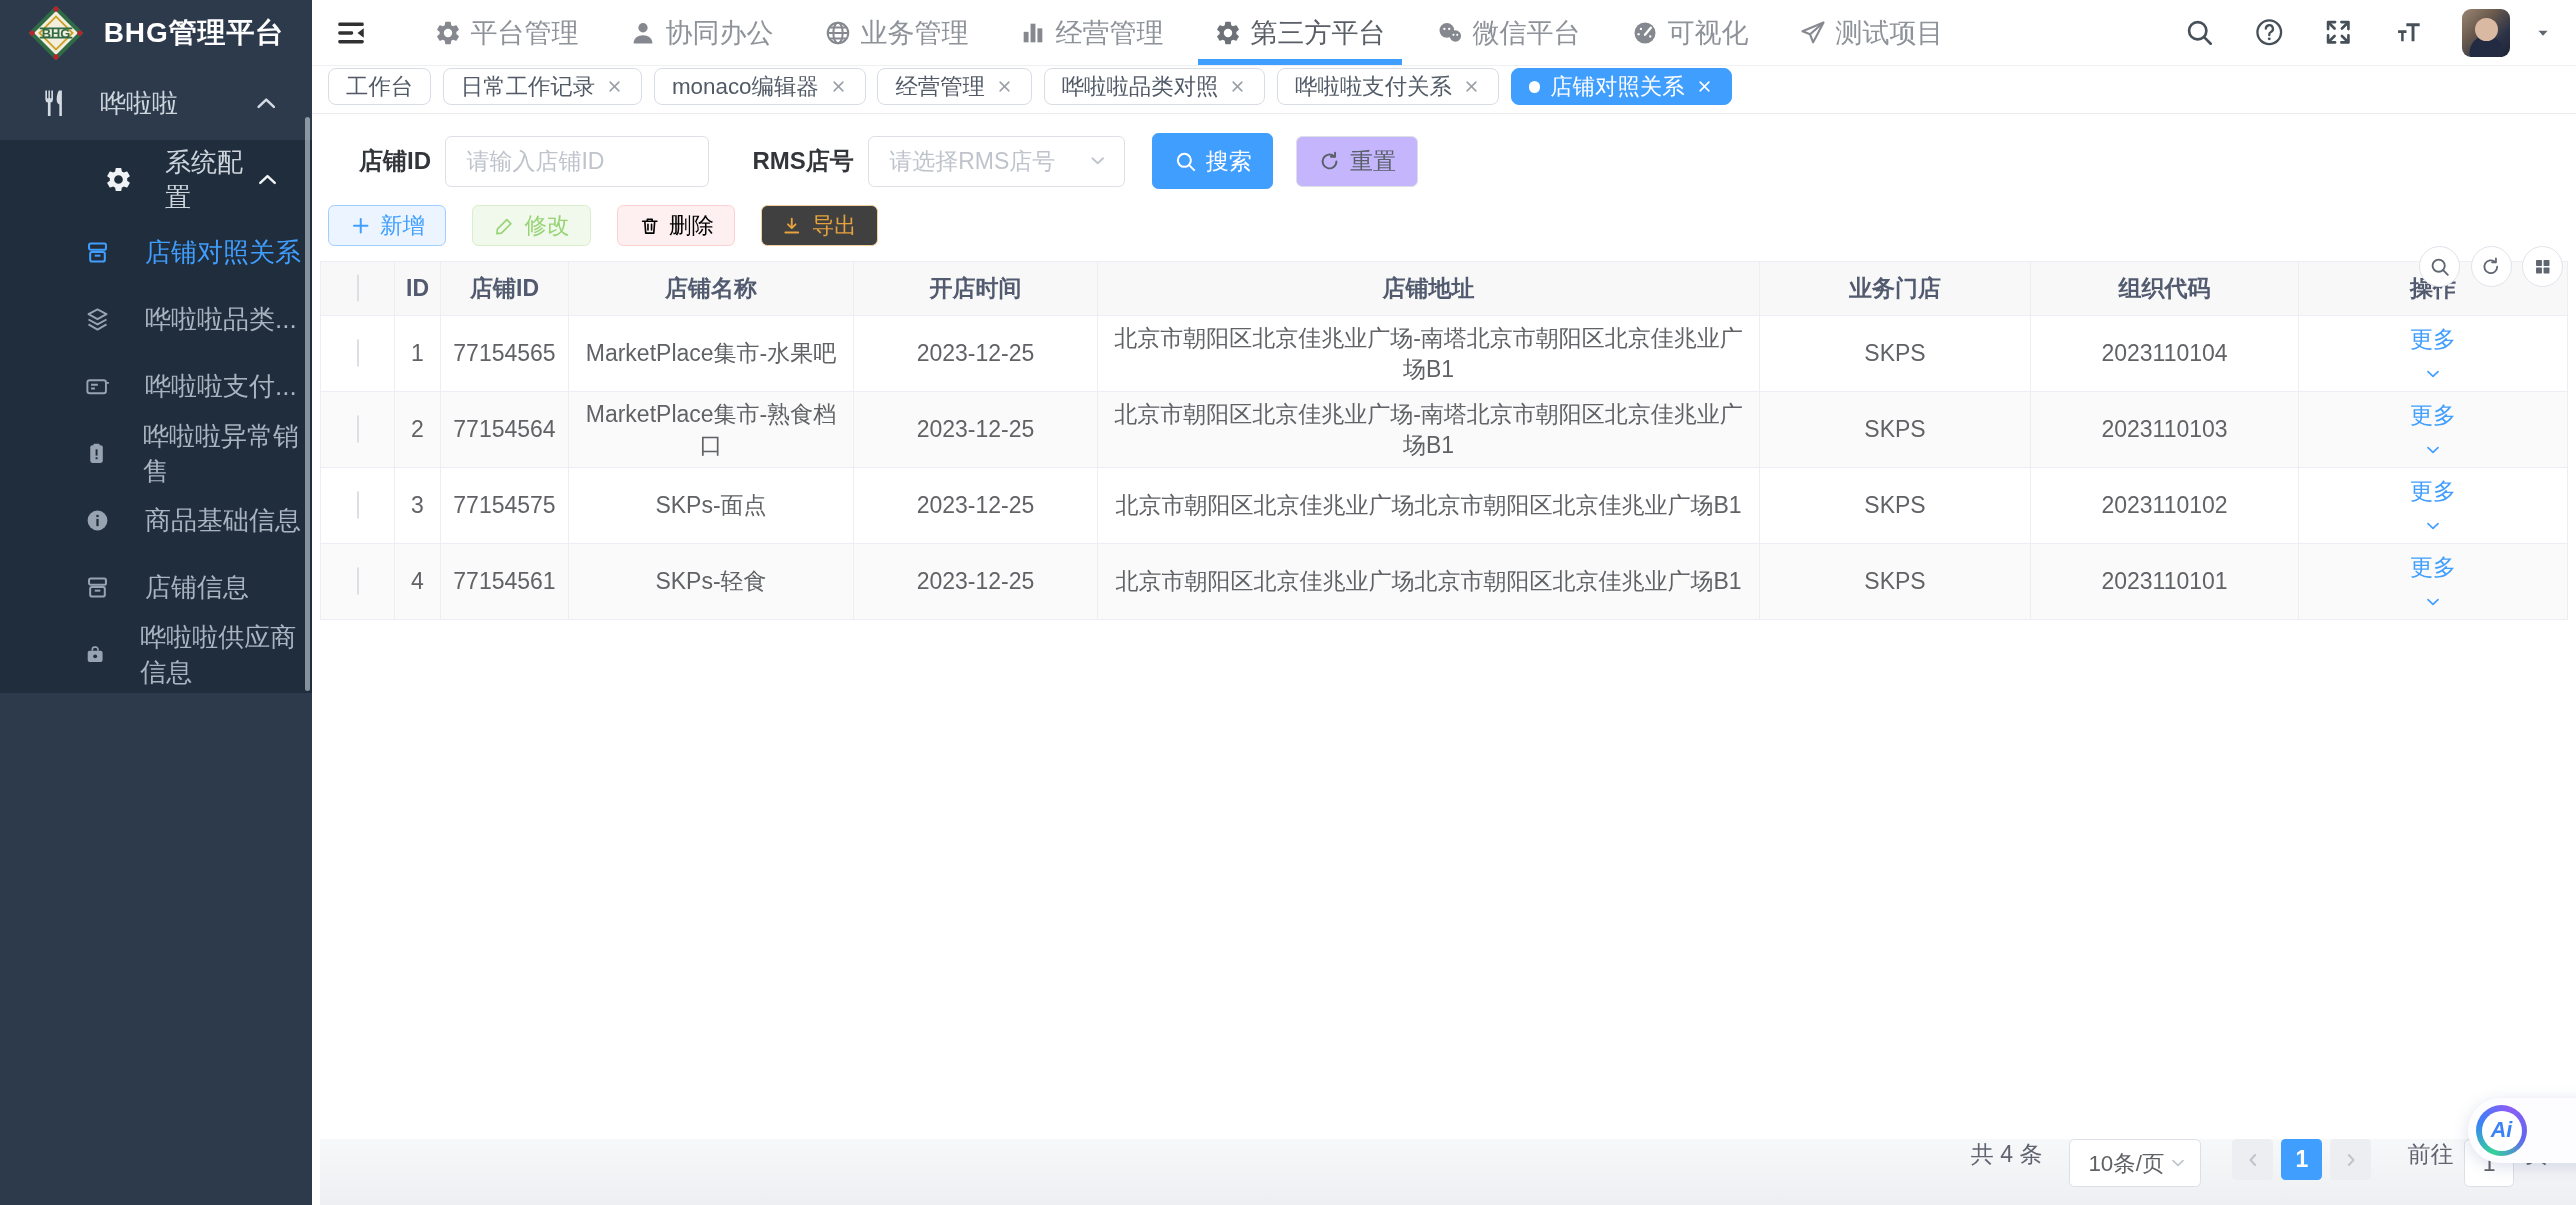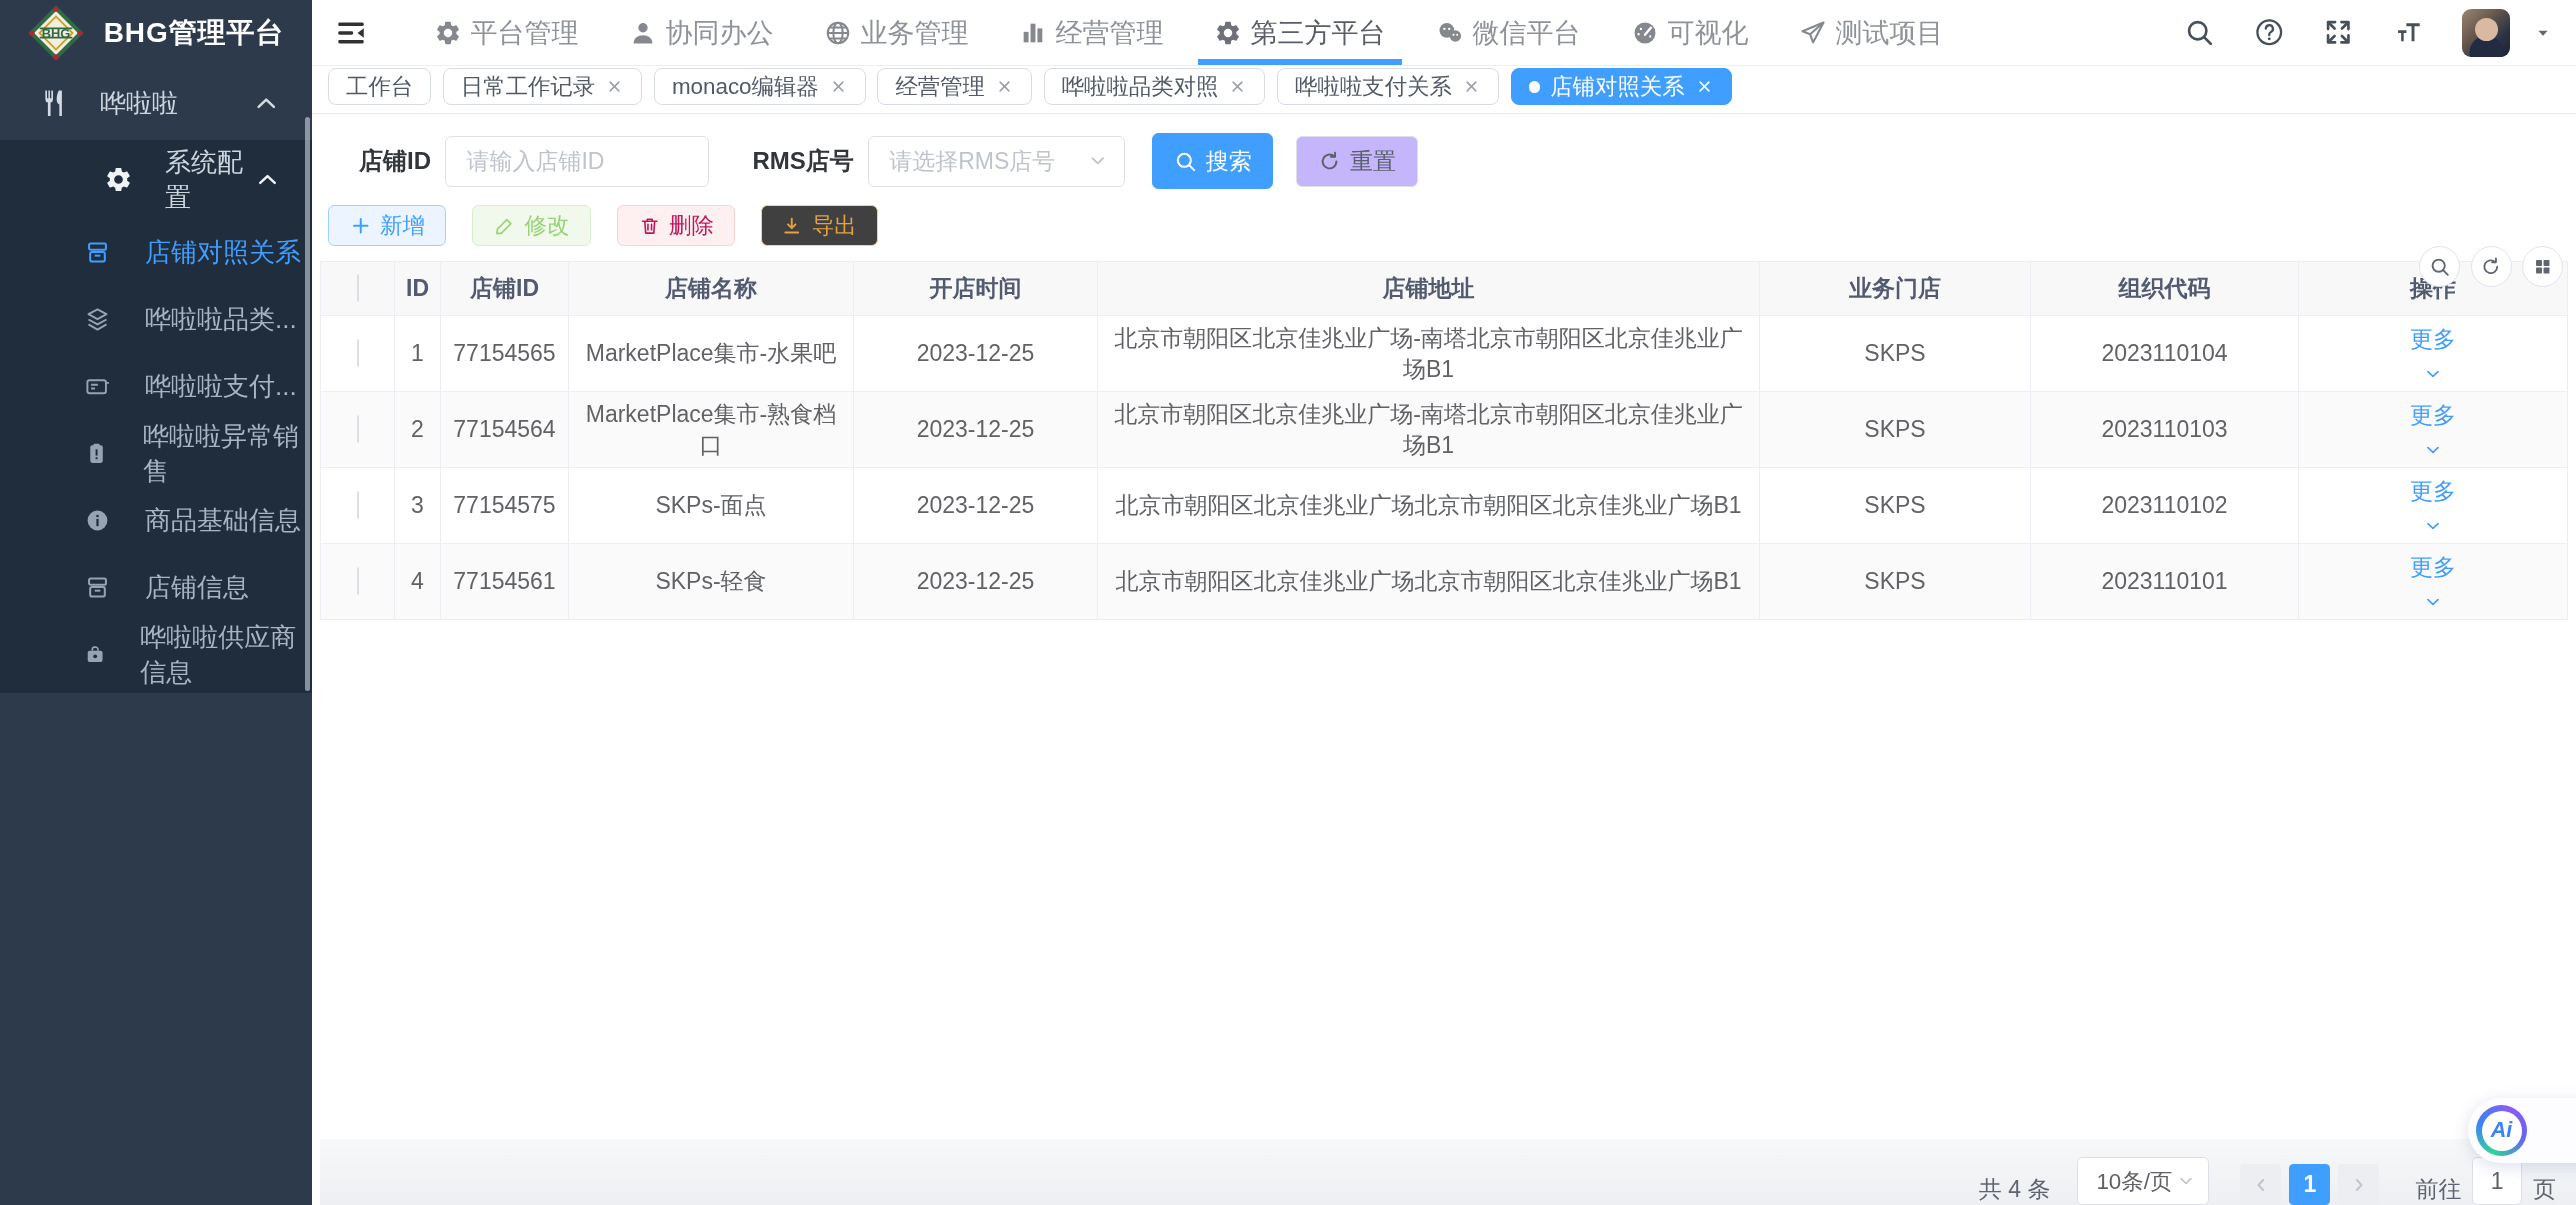--- a/index.html
+++ b/index.html
@@ -78,21 +78,21 @@
     font-size:23px; cursor:pointer; border:0.9px solid transparent; font-family:inherit; background:#c4b5fd; }
   .btn .ico { width:23px; height:23px; }
   .btn-search { height:56px; padding:0 20.6px; background:#409eff; border-color:#409eff; color:#fff; margin-left:27px; }
   .btn-reset { height:51px; padding:0 20.6px; border-color:#dcdfe6; color:#5a6068; margin-left:23px; }
 
   .toolbar { display:flex; align-items:center; margin:16px 0 0 16px; gap:26px; }
   .tbtn { height:41px; padding:0 20.6px; font-size:22.4px; }
   .tbtn .ico { width:21.5px; height:21.5px; }
   .btn-add    { background:#ecf5ff; border-color:#a0cfff; color:#409eff; }
   .btn-edit   { background:#f0f9eb; border-color:#d8efc9; color:#97d375; cursor:not-allowed; }
-  .btn-delete { background:#fef0f0; border-color:#fbd0d0; color:#be185d; cursor:not-allowed; }
+  .btn-delete { background:#fef0f0; border-color:#fbd0d0; color:#000000; cursor:not-allowed; }
   .btn-export { background:#404040; border-color:#f3d19e; color:#e6a23c;padding-left:19px; }
   .tool-icons { position:absolute; top:131px; right:12.6px; display:flex; gap:10.8px; }
   .circle-btn { width:41px; height:41px; border-radius:50%; border:0.9px solid #e0e3e9; background:#fff;
     display:flex; align-items:center; justify-content:center; color:#5f6670; cursor:pointer; }
   .circle-btn .ico { width:21.5px; height:21.5px; }
 
   
   .table-wrap { margin:15.2px 8px 0 8px; }
   table { width:100%; border-collapse:collapse; table-layout:fixed; }
   th { height:54px; background:#f8f8f9; color:#515a6e; font-size:23px; font-weight:bold;
@@ -101,21 +101,21 @@
     padding:0 7.2px; overflow:hidden; }
   tr.striped td { background:#fafafa; }
   .checkbox { width:26px; height:26px; border:1.8px solid #dcdfe6; border-radius:4.5px; background:#fff;
     margin:0 auto; cursor:pointer; }
   .more-link { color:#409eff; display:inline-flex; align-items:center; gap:5.4px; cursor:pointer; font-size:23px;flex-direction:column; }
   .more-link .ico { width:20px; height:20px; margin-top:3.6px; }
 
   
   .bottombar { position:absolute; left:8px; right:0; bottom:0; height:66px;
     background:linear-gradient(180deg,#f7f8f9 0%,#edeff2 100%);
-    display:flex; align-items:flex-end; justify-content:flex-end; padding-right:20px; }
+    display:flex; align-items:flex-start; justify-content:flex-end; padding-right:28px; }
   .pg-total { font-size:23px; color:#5f6470; margin-right:27px; }
   .pg-size { width:132px; height:48px; background:#fff; border:0.9px solid #dcdfe6; border-radius:5.4px;
     display:flex; align-items:center; justify-content:space-between; padding:0 12.6px 0 18px;
     font-size:22.4px; color:#606266; cursor:pointer; margin-right:31px; }
   .pg-size .ico { width:20px; height:20px; color:#c0c4cc; }
   .pg-arrow { width:41px; height:41px; border-radius:4.5px; background:#eceef1; color:#c0c4cc;
     display:flex; align-items:center; justify-content:center; cursor:pointer; }
   .pg-arrow .ico { width:20px; height:20px; }
   .pg-page { width:41px; height:41px; border-radius:4.5px; background:#409eff; color:#fff;
     display:flex; align-items:center; justify-content:center; font-size:23px; font-weight:bold;

